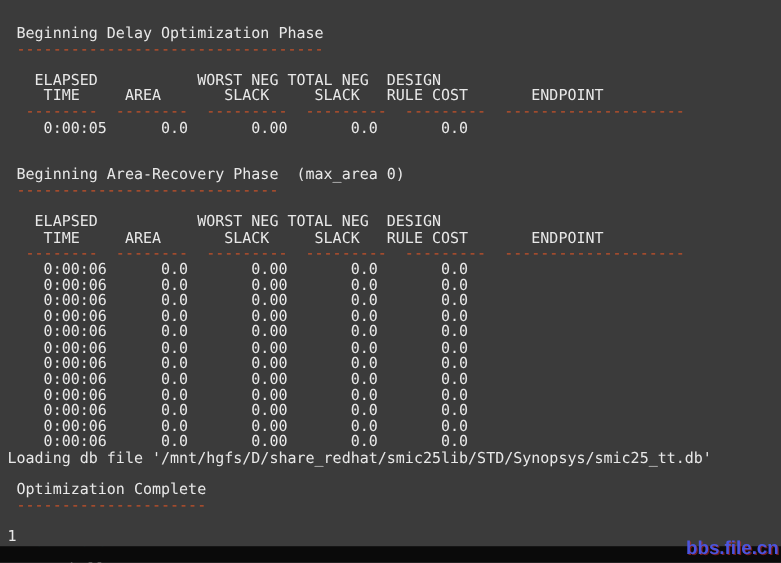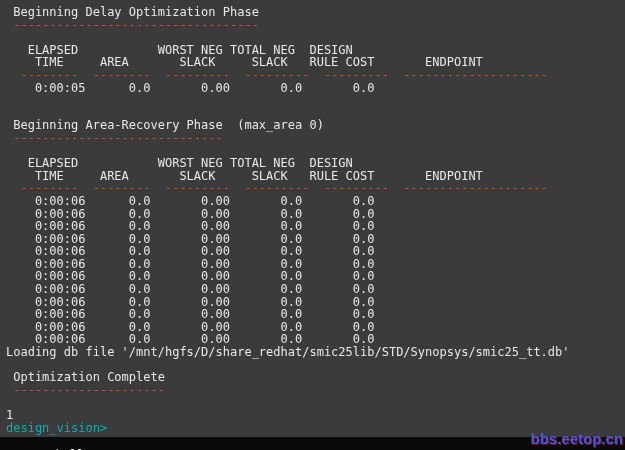--- a/index.html
+++ b/index.html
@@ -7,21 +7,21 @@
     width: 625px;
     height: 450px;
     position: relative;
     overflow: hidden;
     background: var(--terminal-bg, #3b3b3b);
     font-family: "DejaVu Sans Mono", monospace;
   }
   #terminal {
     position: absolute;
     top: 0; left: 0; right: 0; bottom: 13px;
-    padding: 6px 0 0 6px;
+    padding: 20px 0 0 6px;
     font-size: 12px;
     line-height: 12.6px;
     white-space: pre;
     color: var(--text, #e8e8e8);
     overflow: hidden;
   }
   .line { height: 12.6px; }
   .line.dash   { color: var(--dash-accent, #cc5329); }
   .line.prompt { color: var(--prompt, #00b0b0); }
   #statusbar {
@@ -51,13 +51,13 @@
 </head>
 <body>
 
 <div id="terminal"><div class="line plain"> Beginning Delay Optimization Phase</div><div class="line dash"> ----------------------------------</div><div class="line plain"></div><div class="line plain">   ELAPSED           WORST NEG TOTAL NEG  DESIGN</div><div class="line plain">    TIME     AREA       SLACK     SLACK   RULE COST       ENDPOINT</div><div class="line dash">  --------  --------  ---------  ---------  ---------  --------------------</div><div class="line plain">    0:00:05      0.0       0.00       0.0       0.0</div><div class="line plain"></div><div class="line plain"></div><div class="line plain"> Beginning Area-Recovery Phase  (max_area 0)</div><div class="line dash"> -----------------------------</div><div class="line plain"></div><div class="line plain">   ELAPSED           WORST NEG TOTAL NEG  DESIGN</div><div class="line plain">    TIME     AREA       SLACK     SLACK   RULE COST       ENDPOINT</div><div class="line dash">  --------  --------  ---------  ---------  ---------  --------------------</div><div class="line plain">    0:00:06      0.0       0.00       0.0       0.0</div><div class="line plain">    0:00:06      0.0       0.00       0.0       0.0</div><div class="line plain">    0:00:06      0.0       0.00       0.0       0.0</div><div class="line plain">    0:00:06      0.0       0.00       0.0       0.0</div><div class="line plain">    0:00:06      0.0       0.00       0.0       0.0</div><div class="line plain">    0:00:06      0.0       0.00       0.0       0.0</div><div class="line plain">    0:00:06      0.0       0.00       0.0       0.0</div><div class="line plain">    0:00:06      0.0       0.00       0.0       0.0</div><div class="line plain">    0:00:06      0.0       0.00       0.0       0.0</div><div class="line plain">    0:00:06      0.0       0.00       0.0       0.0</div><div class="line plain">    0:00:06      0.0       0.00       0.0       0.0</div><div class="line plain">    0:00:06      0.0       0.00       0.0       0.0</div><div class="line plain">Loading db file '/mnt/hgfs/D/share_redhat/smic25lib/STD/Synopsys/smic25_tt.db'</div><div class="line plain"></div><div class="line plain"> Optimization Complete</div><div class="line dash"> ---------------------</div><div class="line plain"></div><div class="line plain">1</div><div class="line prompt">design_vision&gt;</div></div>
 
 <div id="statusbar">
   <span class="sb-left">tt  shell 1</span>
   
 </div>
 
-<div id="watermark">bbs.eetop.cn</div>
+<div id="watermark">bbs.file.cn</div>
 
 </body></html>

